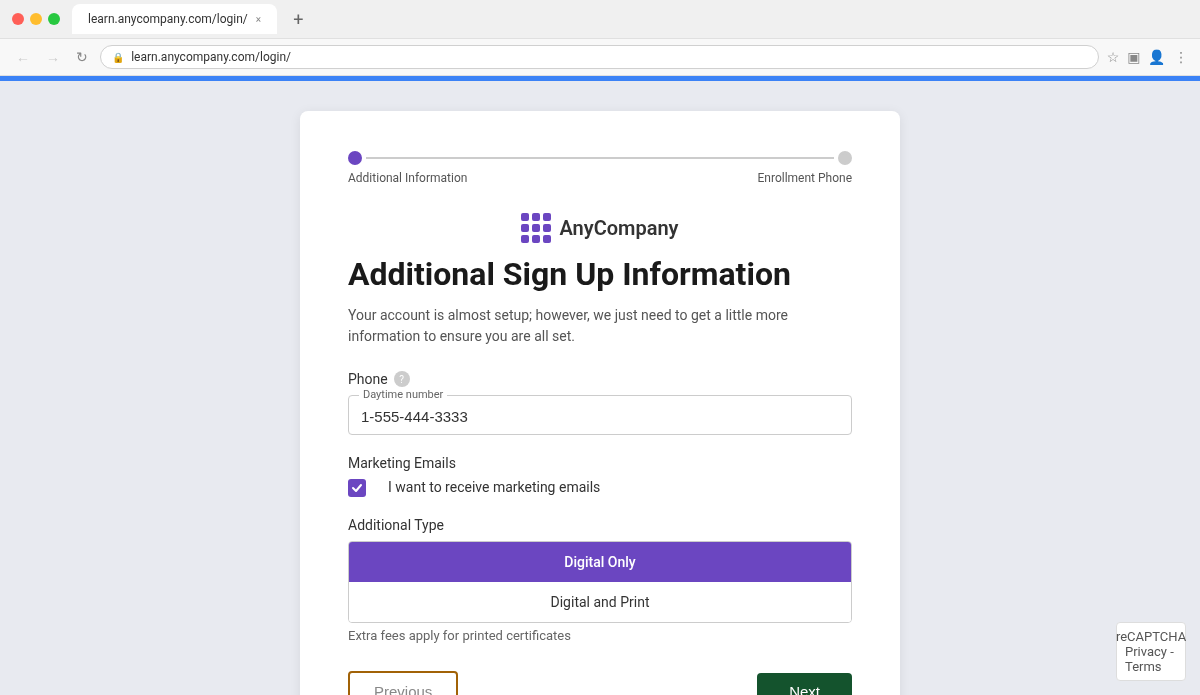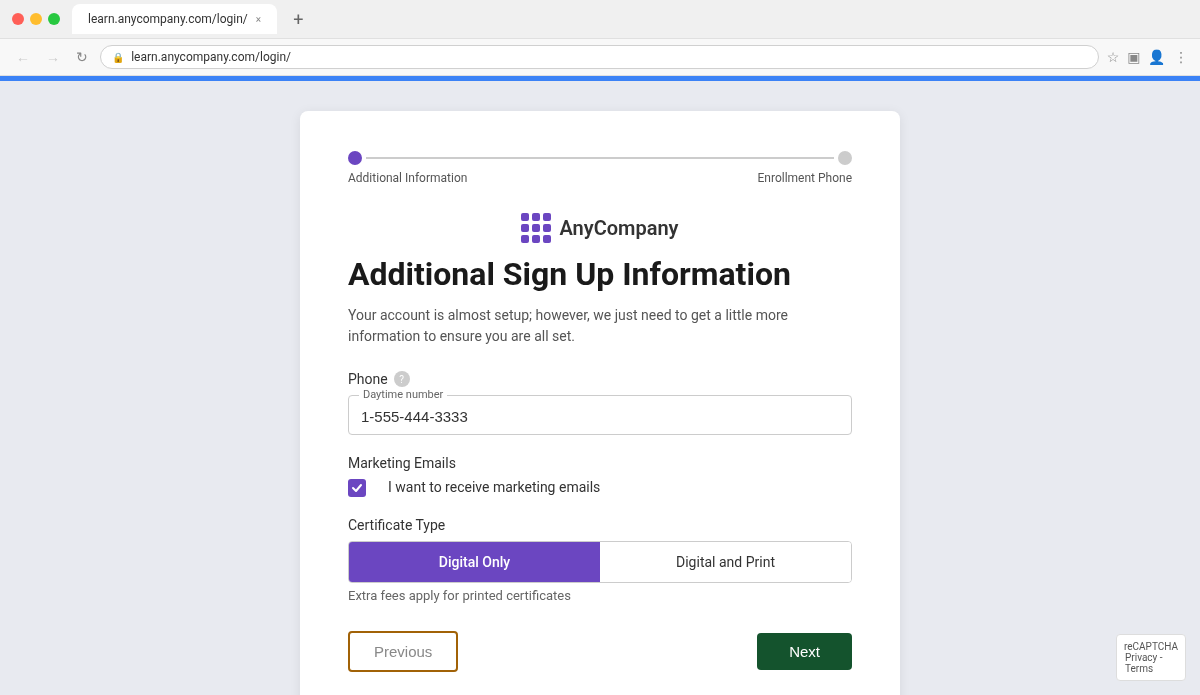--- a/index.html
+++ b/index.html
@@ -269,20 +269,21 @@
       font-size: 14px;
       color: #333;
     }
 
     
     .toggle-group {
       display: flex;
       border: 1px solid #ccc;
       border-radius: 4px;
       overflow: hidden;
+      flex-direction: column;
     }
     .toggle-option {
       flex: 1;
       padding: 12px;
       text-align: center;
       font-size: 14px;
       cursor: pointer;
     }
     .toggle-option.active {
       background: #6b46c1;
@@ -329,21 +330,21 @@
 
     
     .recaptcha-badge {
       position: fixed;
       bottom: 14px;
       right: 14px;
       background: white;
       border: 1px solid #ddd;
       border-radius: 4px;
       padding: 6px 8px;
-      font-size: 10px;
+      font-size: 13px;
       color: #555;
       display: flex;
       flex-direction: column;
       align-items: center;
       width: 70px;
     }
   </style>
 </head>
 <body>
 
@@ -430,21 +431,21 @@
           <svg viewBox="0 0 12 12" fill="none" xmlns="http://www.w3.org/2000/svg">
             <polyline points="2,6 5,9 10,3" stroke="white" stroke-width="2" fill="none" stroke-linecap="round" stroke-linejoin="round"></polyline>
           </svg>
         </div>
         <span class="checkbox-label">I want to receive marketing emails</span>
       </div>
     </div>
 
     <div class="form-group">
       <div class="form-label">
-        <span>Certificate Type</span>
+        <span>Additional Type</span>
       </div>
       <div class="toggle-group">
         <div class="toggle-option active">Digital Only</div>
         <div class="toggle-option inactive">Digital and Print</div>
       </div>
       <p class="fee-note">Extra fees apply for printed certificates</p>
     </div>
 
     <div class="button-row">
       <button class="btn-previous">Previous</button>

